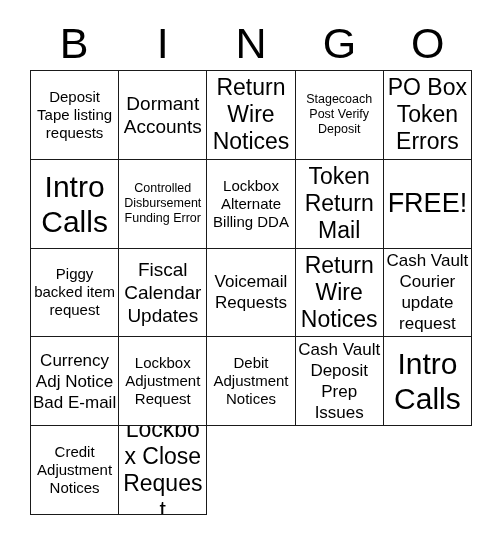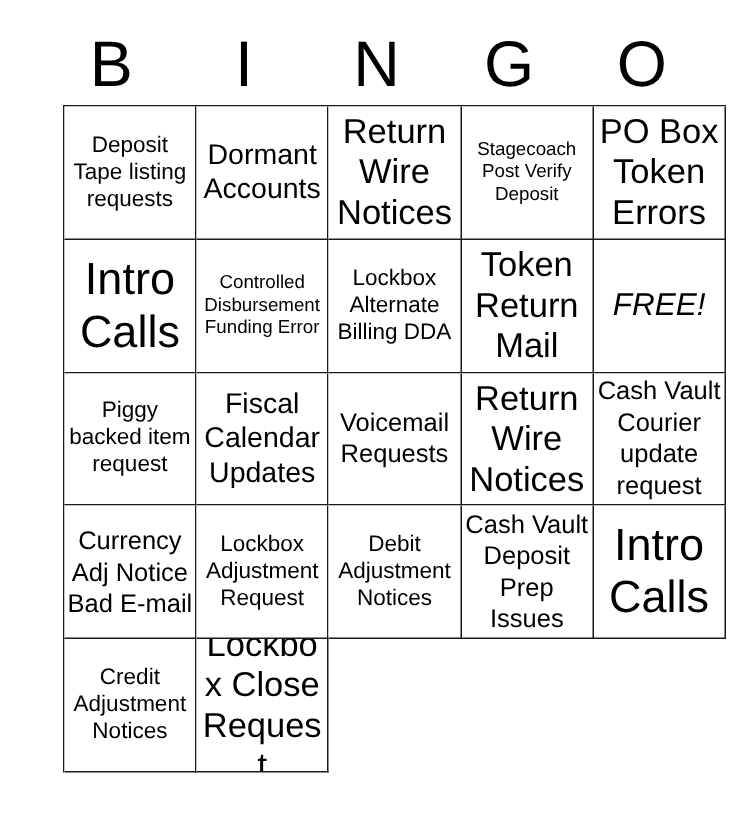--- a/index.html
+++ b/index.html
@@ -40,21 +40,21 @@
     line-height: 46px;
     font-weight: 400;
     letter-spacing: 0px;
     color: #000000;
     user-select: none;
   }
 
   
   #grid {
     position: absolute;
-    left: 42px;
+    left: 30px;
     top: 70px;
     width: 442px;
     height: 445px;
     display: grid;
     grid-template-columns: repeat(5, 1fr);
     grid-template-rows: repeat(5, 1fr);
     border-top: 1.5px solid #1a1a1a;
     border-left: 1.5px solid #1a1a1a;
     box-sizing: border-box;
     background: #ffffff;
@@ -79,21 +79,21 @@
     hyphens: none;
   }
 
   
   .fs-xs  span { font-size: 12.5px; line-height: 15px; }
   .fs-s   span { font-size: 15px;   line-height: 18px; }
   .fs-m   span { font-size: 17px;   line-height: 21px; }
   .fs-l   span { font-size: 19px;   line-height: 23px; }
   .fs-xl  span { font-size: 23px;   line-height: 27px; }
   .fs-xxl span { font-size: 30px;   line-height: 35px; }
-  .fs-free span { font-size: 21px;  line-height: 31px; font-style: italic; }
+  .fs-free span { font-size: 27px;  line-height: 31px; }
 </style>
 </head>
 <body>
 
 <div id="card">
 
   <div id="header">
     <div class="hdr-letter">B</div>
     <div class="hdr-letter">I</div>
     <div class="hdr-letter">N</div>

